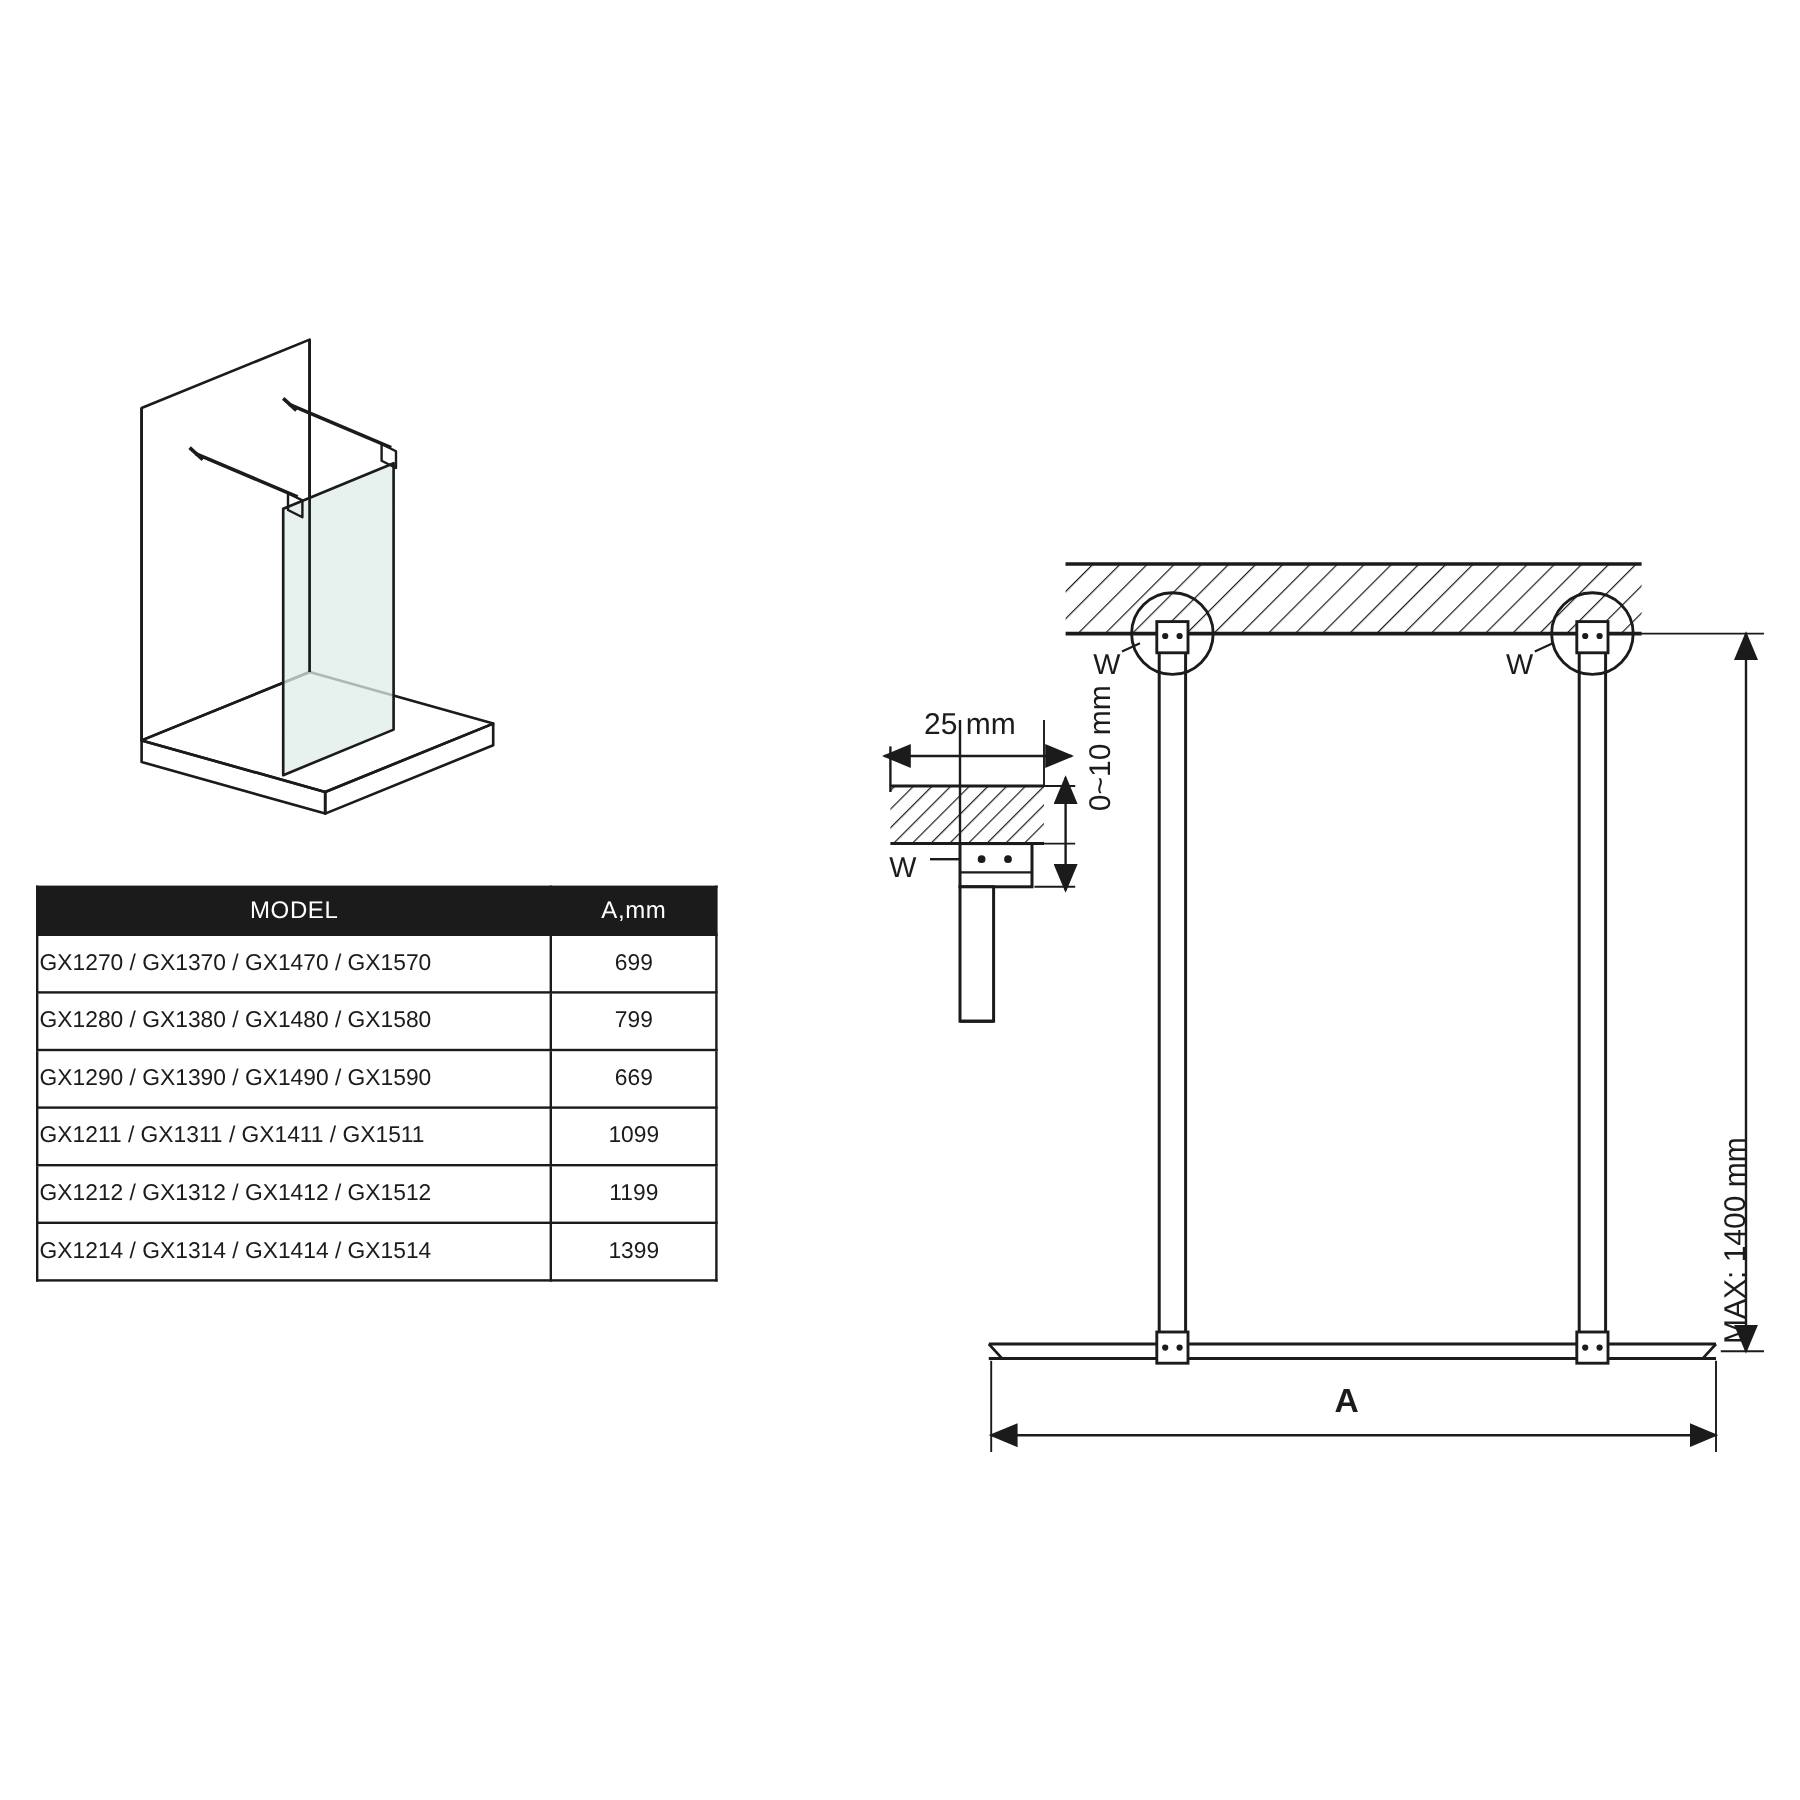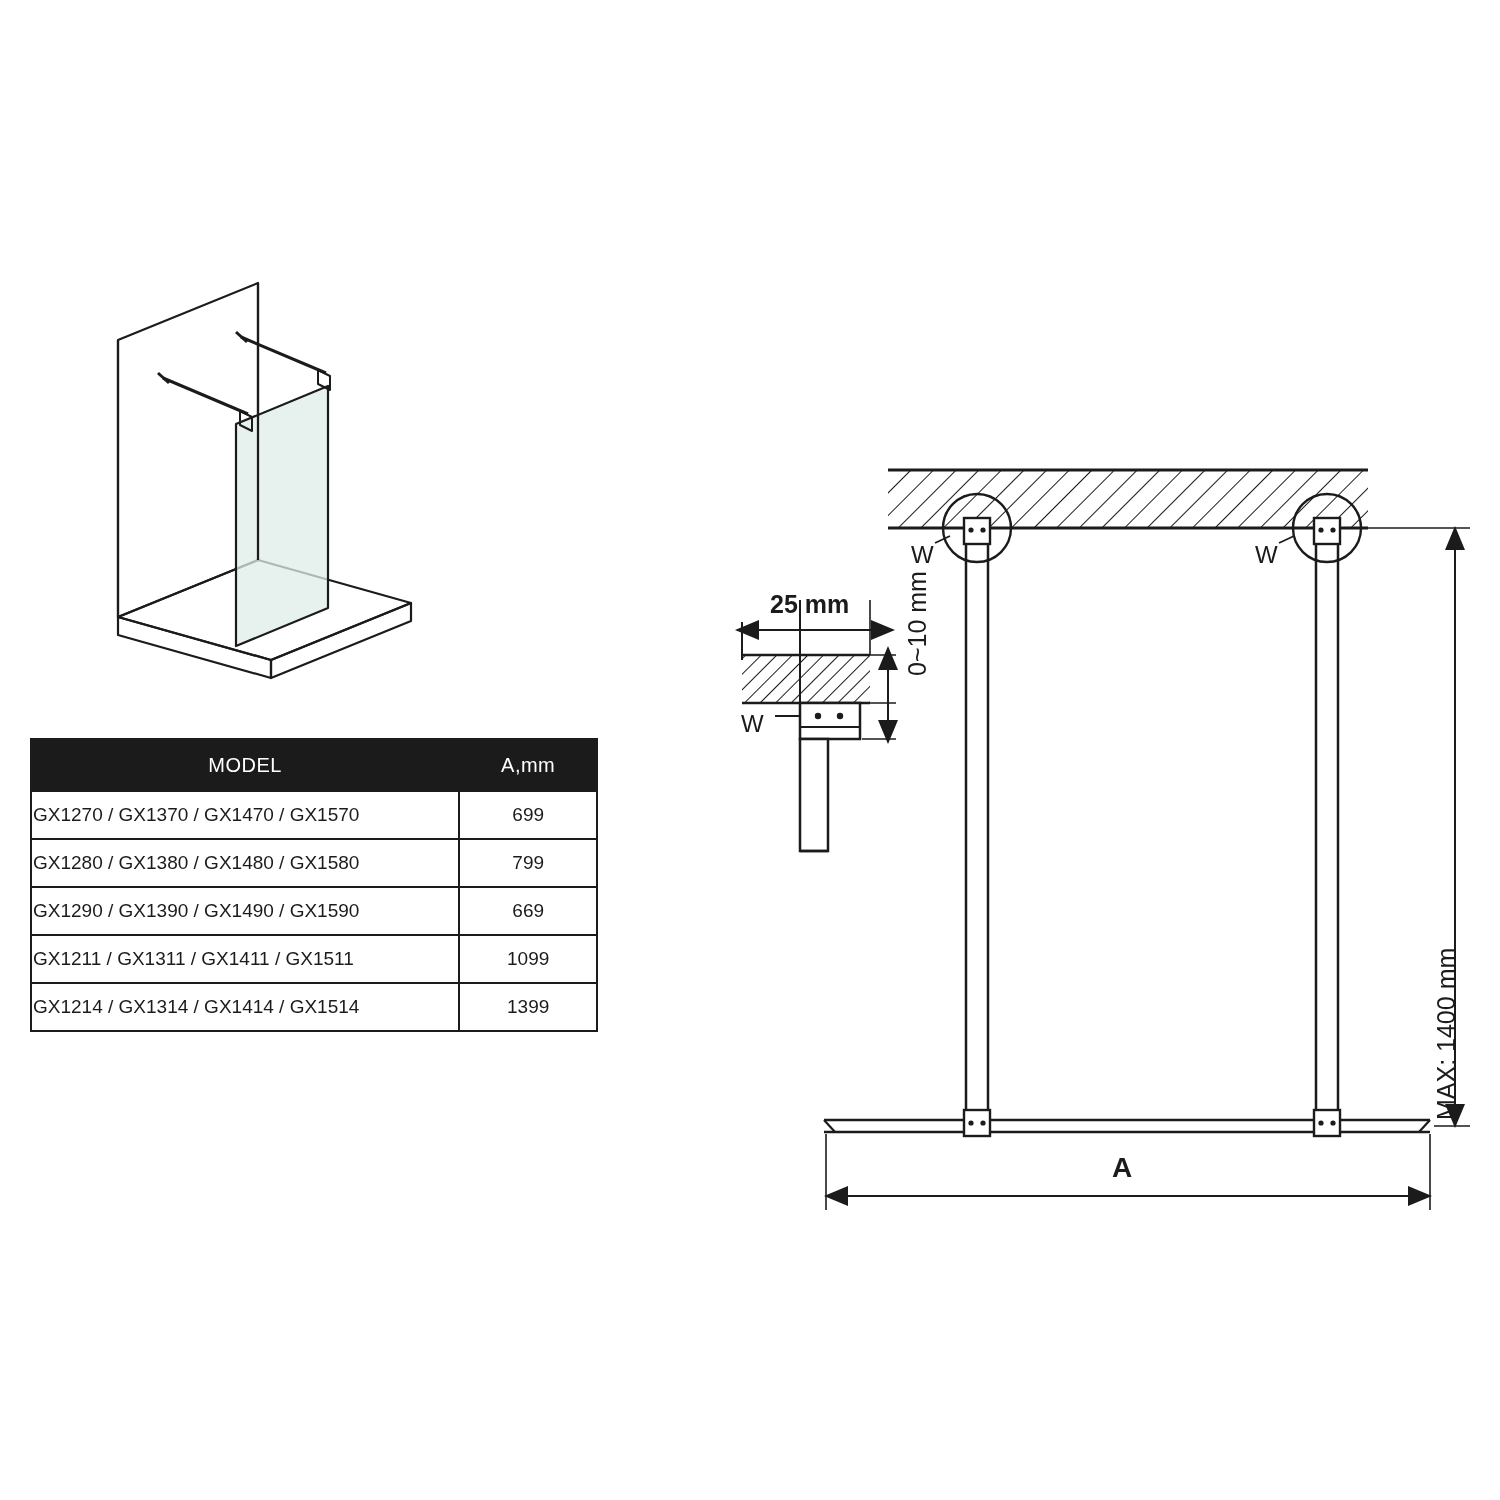--- a/index.html
+++ b/index.html
@@ -38,21 +38,21 @@
     color: #1b1b1b;
     height: 48px;
     box-sizing: border-box;
   }
   .model-table thead th {
     background: #1b1b1b;
     color: #ffffff;
     font-size: 20px;
     letter-spacing: 0.5px;
     text-align: center;
-    height: 52px;
+    height: 40px;
   }
   .model-table td.model-cell {
     text-align: left;
     width: 430px;
   }
   .model-table td.value-cell {
     text-align: center;
     width: 138px;
   }
   
@@ -63,21 +63,21 @@
     width: 1500px;
     height: 1500px;
     pointer-events: none;
   }
   .lbl {
     position: absolute;
     font-family: "Liberation Sans", sans-serif;
     color: #1b1b1b;
     white-space: nowrap;
   }
-  .lbl-25 { left: 770px; top: 590px; font-size: 25px; font-weight: bold; }
+  .lbl-25 { left: 770px; top: 590px; font-size: 25px; }
   .lbl-010 {
     left: 903px; top: 676px;
     font-size: 25px;
     transform: rotate(-90deg);
     transform-origin: left top;
   }
   .lbl-max {
     left: 1432px; top: 1120px;
     font-size: 25px;
     transform: rotate(-90deg);
@@ -230,19 +230,23 @@
         </tr>
         <tr>
           <td class="model-cell">GX1290 / GX1390 / GX1490 / GX1590</td>
           <td class="value-cell">669</td>
         </tr>
         <tr>
           <td class="model-cell">GX1211 / GX1311 / GX1411 / GX1511</td>
           <td class="value-cell">1099</td>
         </tr>
         <tr>
+          <td class="model-cell">GX1212 / GX1312 / GX1412 / GX1512</td>
+          <td class="value-cell">1199</td>
+        </tr>
+        <tr>
           <td class="model-cell">GX1214 / GX1314 / GX1414 / GX1514</td>
           <td class="value-cell">1399</td>
         </tr>
       </tbody>
   </table>
 
 </div>
 
 </body></html>

